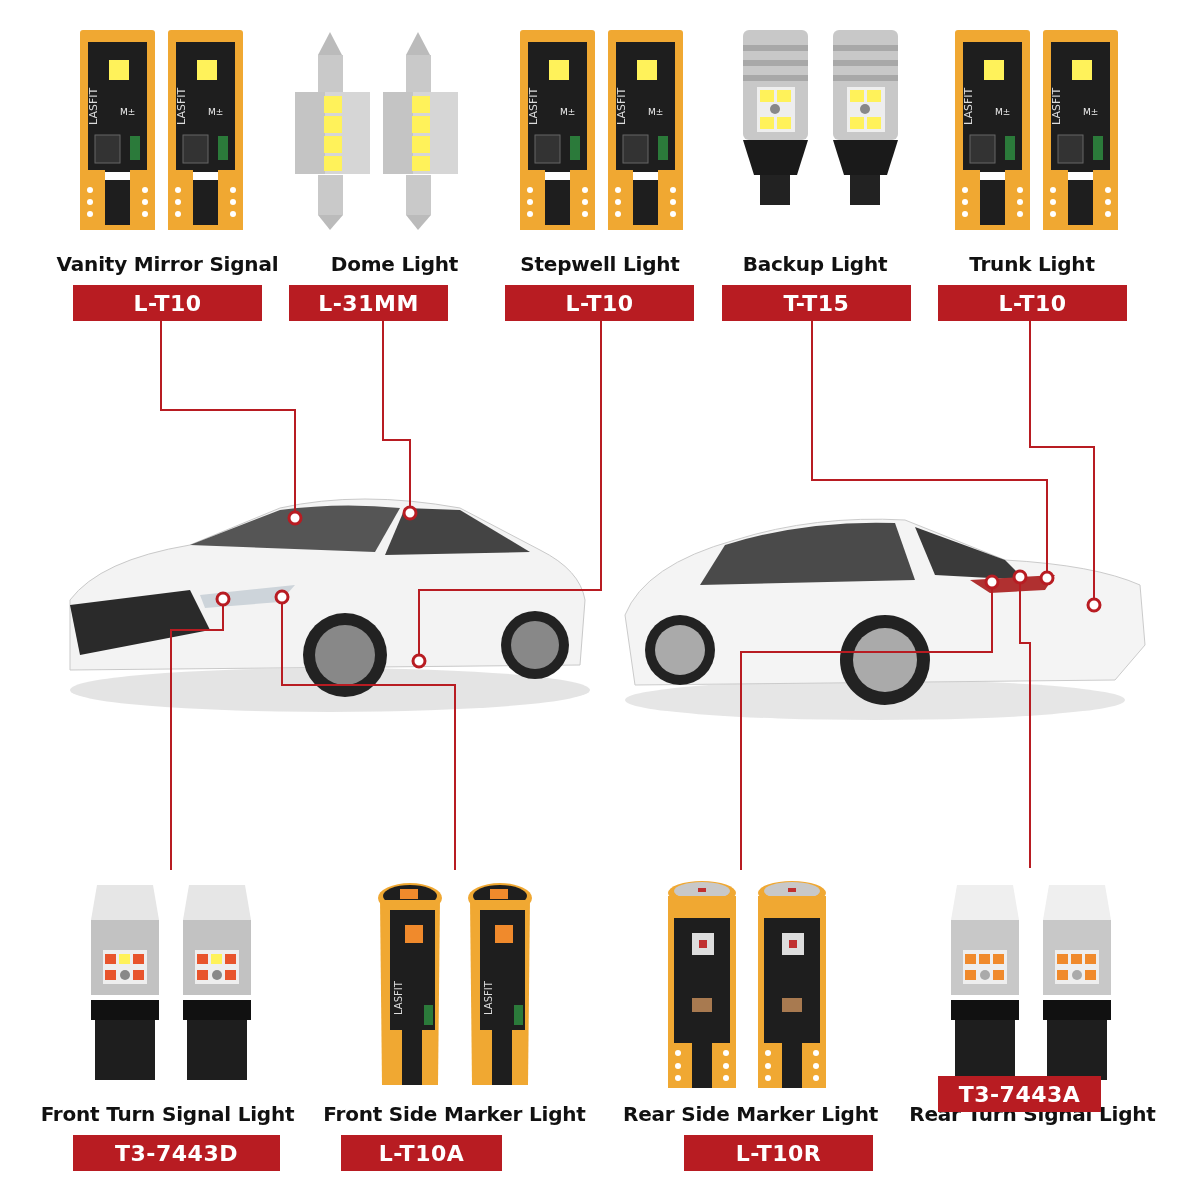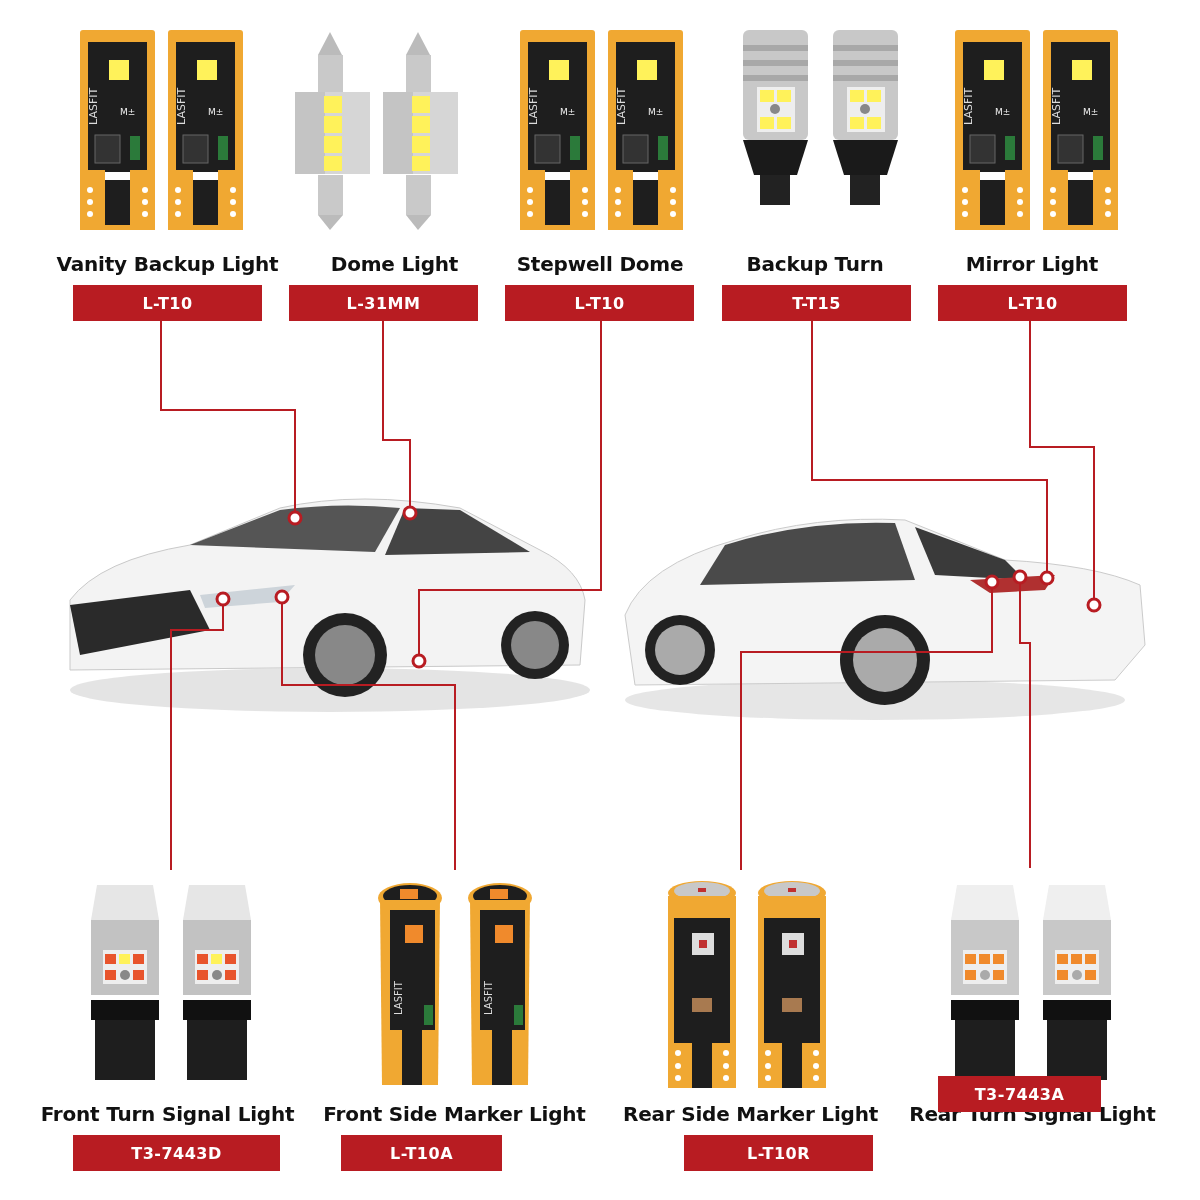--- a/index.html
+++ b/index.html
@@ -1,19 +1,19 @@
 <!DOCTYPE html>
 <html><head>
 <meta charset="utf-8">
 <style>
   * { box-sizing: border-box; margin: 0; padding: 0; }
   body { width: 1200px; height: 1200px; background: #ffffff; font-family: "DejaVu Sans", sans-serif; position: relative; overflow: hidden; }
   .abs { position: absolute; }
   .title { position: absolute; font-weight: bold; font-size: 20px; color: #111; text-align: center; white-space: nowrap; letter-spacing: -0.2px; }
-  .badge { position: absolute; height: 36px; background: #b81c22; color: #fff; font-weight: bold; font-size: 16px; display: flex; align-items: center; justify-content: center; letter-spacing: 0.5px; }
+  .badge { position: absolute; height: 36px; background: #b81c22; color: #fff; font-weight: bold; font-size: 22px; display: flex; align-items: center; justify-content: center; letter-spacing: 0.5px; }
   svg.overlay { position: absolute; left: 0; top: 0; }
   .bulb { position: absolute; }
 </style>
 </head>
 <body>
 
 <svg class="bulb" style="left:75px;top:30px" width="180" height="200" viewBox="0 0 180 200">
   <g id="t10pcb">
     <rect x="5" y="0" width="75" height="16" rx="3" fill="#f0a832"></rect>
     <rect x="5" y="12" width="75" height="130" fill="#1e1e1e"></rect>
@@ -73,33 +73,33 @@
     <rect x="25" y="150" width="30" height="30" fill="#222"></rect>
   </g>
   <use href="#t15" x="90"></use>
 </svg>
 
 <svg class="bulb" style="left:950px;top:30px" width="180" height="200" viewBox="0 0 180 200">
   <use href="#t10pcb"></use>
     <use href="#t10pcb" x="88"></use>
 </svg>
 
-<div class="title" style="left:50px;top:252px;width:235px">Vanity Backup Light</div>
+<div class="title" style="left:50px;top:252px;width:235px">Vanity Mirror Signal</div>
 <div class="badge" style="left:73px;top:285px;width:189px">L-T10</div>
 
 <div class="title" style="left:302px;top:252px;width:185px">Dome Light</div>
-<div class="badge" style="left:289px;top:285px;width:189px">L-31MM</div>
-
-<div class="title" style="left:505px;top:252px;width:190px">Stepwell Dome</div>
+<div class="badge" style="left:289px;top:285px;width:159px">L-31MM</div>
+
+<div class="title" style="left:505px;top:252px;width:190px">Stepwell Light</div>
 <div class="badge" style="left:505px;top:285px;width:189px">L-T10</div>
 
-<div class="title" style="left:720px;top:252px;width:190px">Backup Turn</div>
+<div class="title" style="left:720px;top:252px;width:190px">Backup Light</div>
 <div class="badge" style="left:722px;top:285px;width:189px">T-T15</div>
 
-<div class="title" style="left:937px;top:252px;width:190px">Mirror Light</div>
+<div class="title" style="left:937px;top:252px;width:190px">Trunk Light</div>
 <div class="badge" style="left:938px;top:285px;width:189px">L-T10</div>
 
 <svg class="abs" style="left:40px;top:480px" width="560" height="240" viewBox="0 0 560 240">
   <ellipse cx="290" cy="210" rx="260" ry="22" fill="#d8d8d8" opacity="0.7"></ellipse>
   <path d="M30 120 Q60 80 150 65 L240 28 Q320 10 420 28 L500 70 Q540 90 545 120 L540 185 L30 190 Z" fill="#f3f3f3" stroke="#c9c9c9"></path>
   <path d="M150 65 L240 30 Q300 22 360 28 L335 72 Z" fill="#555"></path>
   <path d="M365 28 L420 30 L490 72 L345 75 Z" fill="#444"></path>
   <path d="M30 125 L150 110 L170 150 L40 175 Z" fill="#2a2a2a"></path>
   <path d="M160 115 L255 105 L240 122 L165 128 Z" fill="#cdd4da"></path>
   <circle cx="305" cy="175" r="42" fill="#222"></circle>

